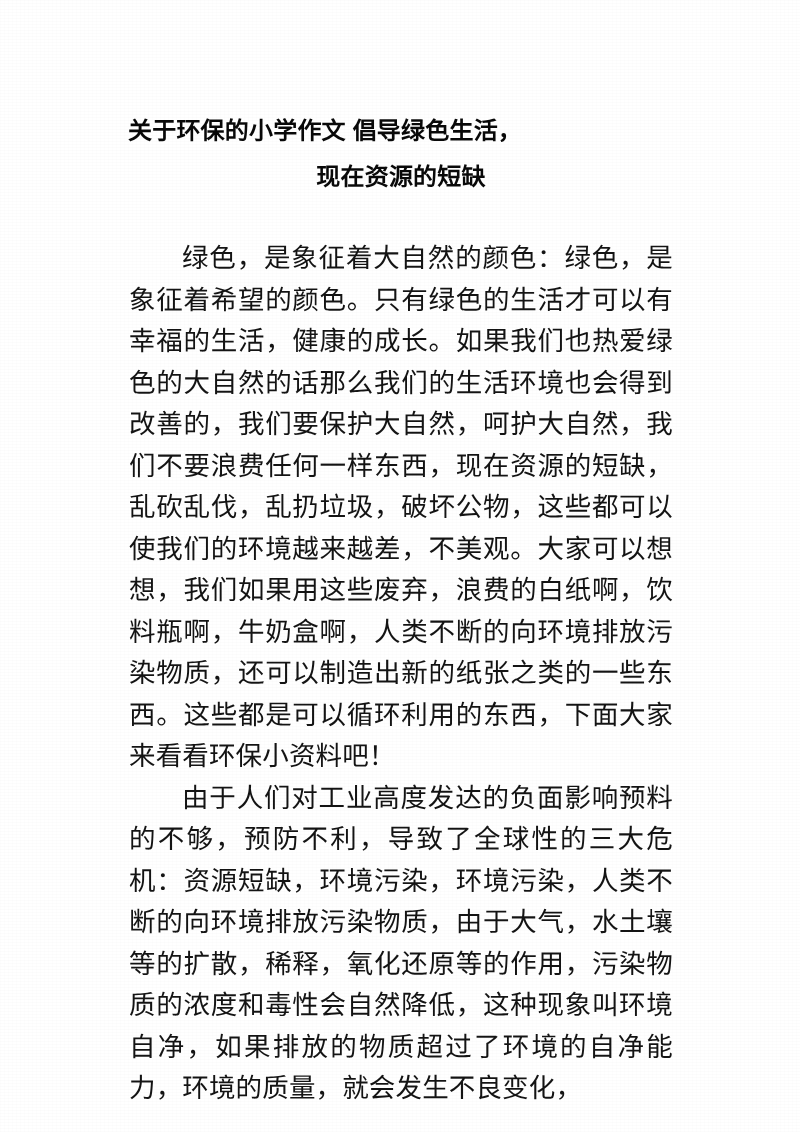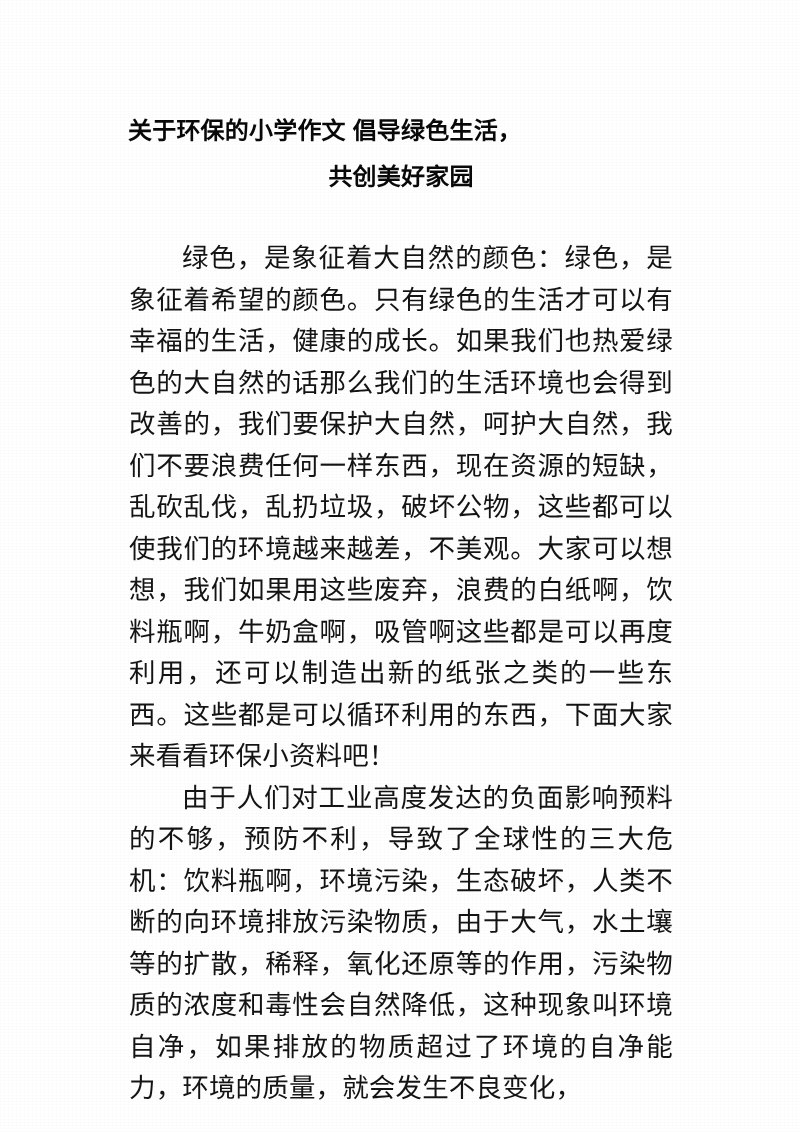--- a/index.html
+++ b/index.html
@@ -81,23 +81,23 @@
       repeating-linear-gradient(90deg, rgba(0,0,0,0.4) 0px, rgba(0,0,0,0) 1px, rgba(0,0,0,0) 4px);
   }
 </style>
 </head>
 <body>
 
 <div class="page" style="background: rgb(255, 255, 255);">
 
   <h1 class="doc-title" style="color: rgb(9, 9, 9);">
     <span class="title-line-1">关于环保的小学作文  倡导绿色生活，</span>
-    <span class="title-line-2">共创美好家园</span>
+    <span class="title-line-2">现在资源的短缺</span>
   </h1>
 
   <div class="doc-body">
-    <p class="para" style="color: rgb(20, 20, 20);">绿色，是象征着大自然的颜色：绿色，是象征着希望的颜色。只有绿色的生活才可以有幸福的生活，健康的成长。如果我们也热爱绿色的大自然的话那么我们的生活环境也会得到改善的，我们要保护大自然，呵护大自然，我们不要浪费任何一样东西，现在资源的短缺，乱砍乱伐，乱扔垃圾，破坏公物，这些都可以使我们的环境越来越差，不美观。大家可以想想，我们如果用这些废弃，浪费的白纸啊，饮料瓶啊，牛奶盒啊，吸管啊这些都是可以再度利用，还可以制造出新的纸张之类的一些东西。这些都是可以循环利用的东西，下面大家来看看环保小资料吧！</p>
-    <p class="para" style="color: rgb(20, 20, 20);">由于人们对工业高度发达的负面影响预料的不够，预防不利，导致了全球性的三大危机：饮料瓶啊，环境污染，生态破坏，人类不断的向环境排放污染物质，由于大气，水土壤等的扩散，稀释，氧化还原等的作用，污染物质的浓度和毒性会自然降低，这种现象叫环境自净，如果排放的物质超过了环境的自净能力，环境的质量，就会发生不良变化，</p>
+    <p class="para" style="color: rgb(20, 20, 20);">绿色，是象征着大自然的颜色：绿色，是象征着希望的颜色。只有绿色的生活才可以有幸福的生活，健康的成长。如果我们也热爱绿色的大自然的话那么我们的生活环境也会得到改善的，我们要保护大自然，呵护大自然，我们不要浪费任何一样东西，现在资源的短缺，乱砍乱伐，乱扔垃圾，破坏公物，这些都可以使我们的环境越来越差，不美观。大家可以想想，我们如果用这些废弃，浪费的白纸啊，饮料瓶啊，牛奶盒啊，人类不断的向环境排放污染物质，还可以制造出新的纸张之类的一些东西。这些都是可以循环利用的东西，下面大家来看看环保小资料吧！</p>
+    <p class="para" style="color: rgb(20, 20, 20);">由于人们对工业高度发达的负面影响预料的不够，预防不利，导致了全球性的三大危机：资源短缺，环境污染，环境污染，人类不断的向环境排放污染物质，由于大气，水土壤等的扩散，稀释，氧化还原等的作用，污染物质的浓度和毒性会自然降低，这种现象叫环境自净，如果排放的物质超过了环境的自净能力，环境的质量，就会发生不良变化，</p>
   </div>
 
   <div class="scan-grain"></div>
 
 </div>
 
 </body></html>

